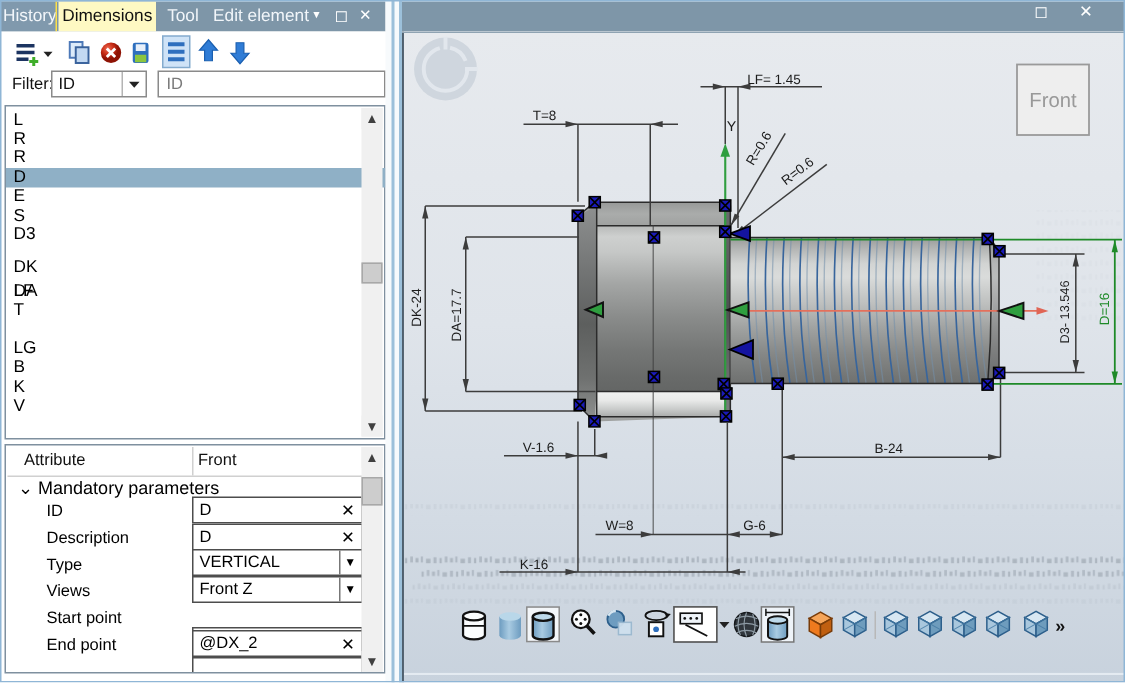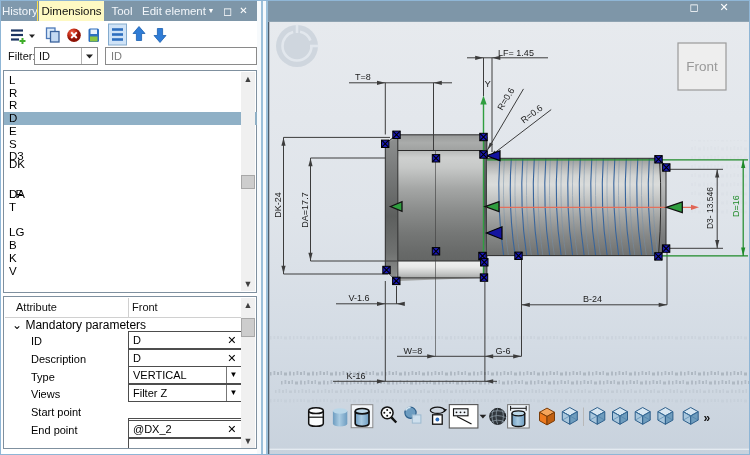--- a/index.html
+++ b/index.html
@@ -127,21 +127,21 @@
 </div>
 
 <div id="listbox">
  <div class="it" style="top:3px;">L</div>
  <div class="it" style="top:15.7px;">R</div>
  <div class="it" style="top:28.4px;">R</div>
  <div class="it sel" style="top:40.6px;width:253px;left:0;padding-left:5px;">D</div>
  <div class="it" style="top:53.8px;">E</div>
  <div class="it" style="top:66.5px;">S</div>
  <div class="it" style="top:79.2px;">D3</div>
- <div class="it" style="top:87px;">DK</div>
+ <div class="it" style="top:101px;">DK</div>
  <div class="it" style="top:117px;">DA</div>
  <div class="it" style="top:117.3px;">LF</div>
  <div class="it" style="top:130px;">T</div>
  <div class="it" style="top:155.4px;">LG</div>
  <div class="it" style="top:168.1px;">B</div>
  <div class="it" style="top:180.8px;">K</div>
  <div class="it" style="top:193.5px;">V</div>
  <div id="lscroll">
   <div class="sar" style="top:0;">▲</div>
   <div class="sar" style="bottom:0;">▼</div>
@@ -165,21 +165,21 @@
         <span class="vt">D</span>
         <span class="x">✕</span>
       </div>
  <div class="rlabel" style="top:74px;">Type</div>
  <div class="vbox" style="top:69px;">
         <span class="vt">VERTICAL</span>
         <span class="db">▼</span>
       </div>
  <div class="rlabel" style="top:91px;">Views</div>
  <div class="vbox" style="top:87px;">
-        <span class="vt">Filter Z</span>
+        <span class="vt">Front Z</span>
         <span class="db">▼</span>
       </div>
  <div class="rlabel" style="top:109px;">Start point</div>
  <div class="vbox" style="top:121px;">
         <span class="vt">@DX_1</span>
         <span class="x">✕</span>
       </div>
  <div class="rlabel" style="top:127px;">End point</div>
  <div class="vbox" style="top:123px;">
         <span class="vt">@DX_2</span>

